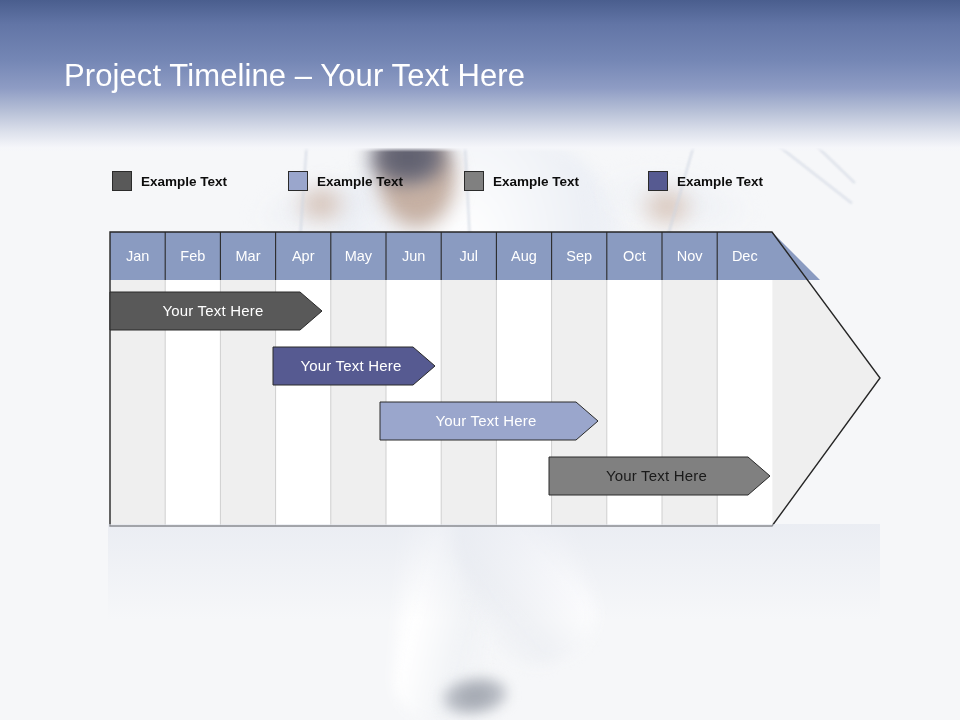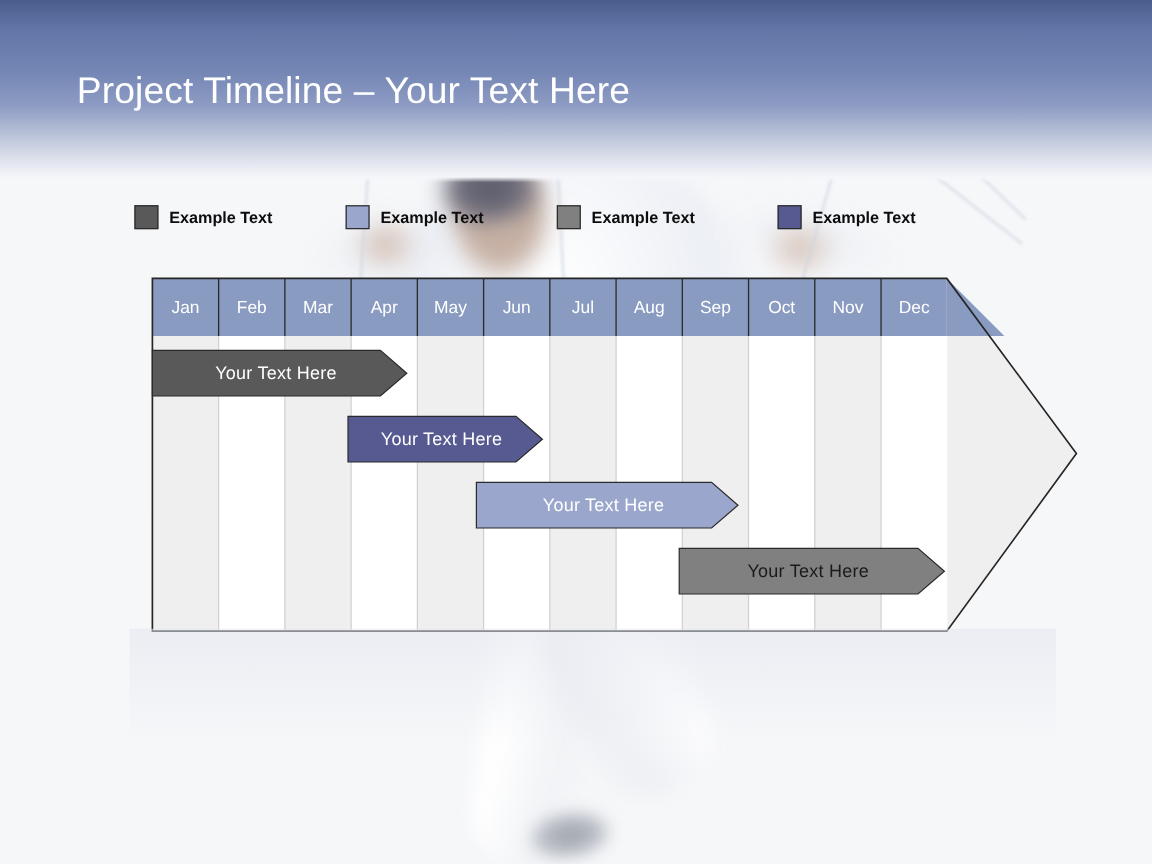--- a/index.html
+++ b/index.html
@@ -162,21 +162,21 @@
   }
   .legend-label {
     font-size: 13.5px;
     font-weight: bold;
     color: #0d0d0d;
   }
 
   
   #chart {
     position: absolute;
-    left: 125px;
+    left: 108px;
     top: 230px;
   }
   .chart-svg { display: block; }
 
   .month-label {
     font-size: 14.5px;
     fill: #ffffff;
     font-family: "Liberation Sans", sans-serif;
     text-anchor: middle;
     dominant-baseline: middle;

